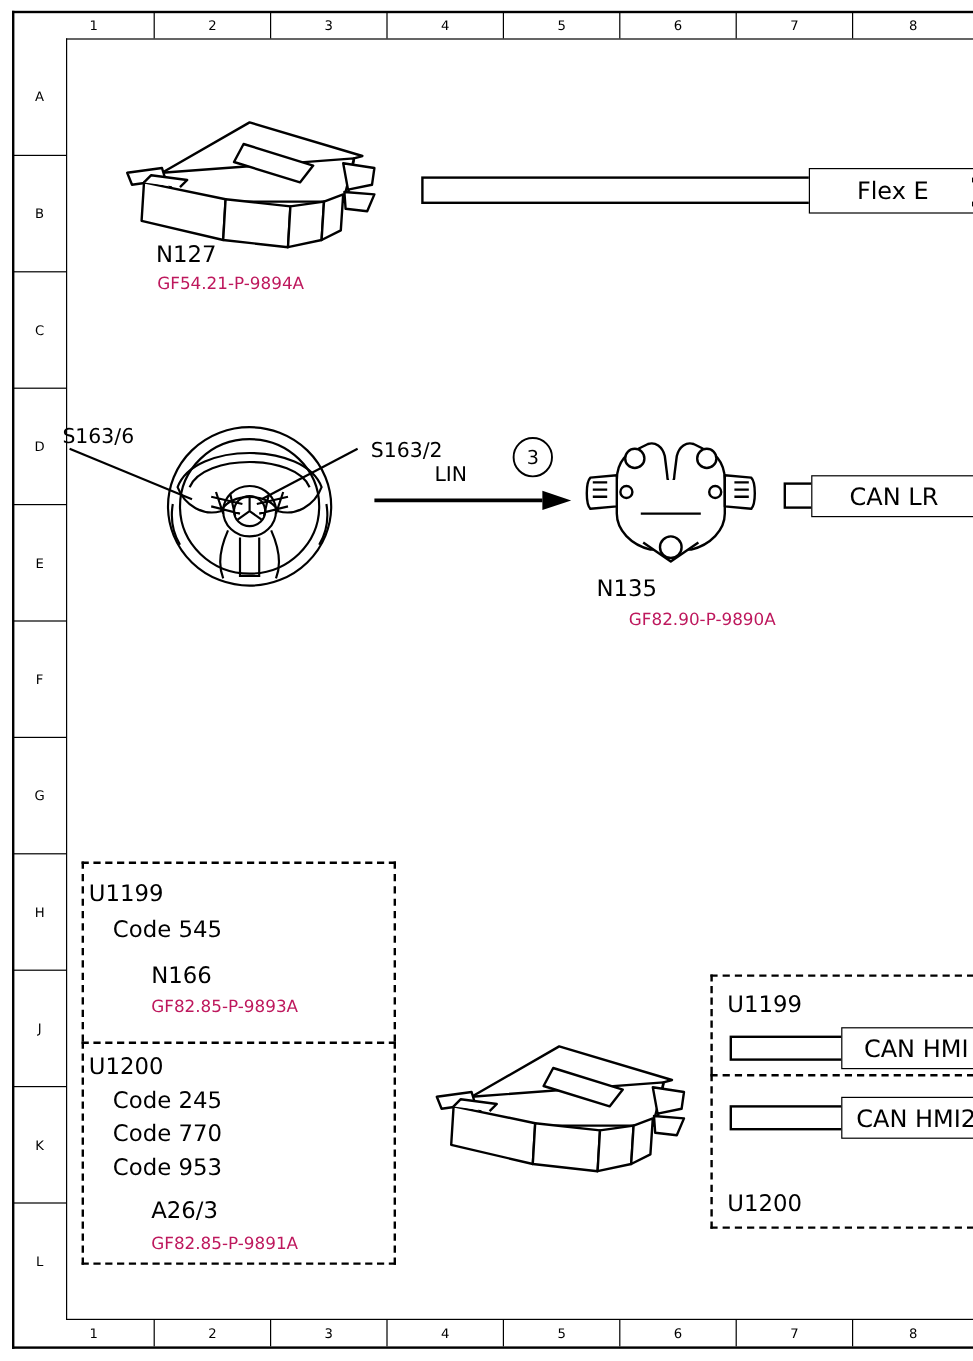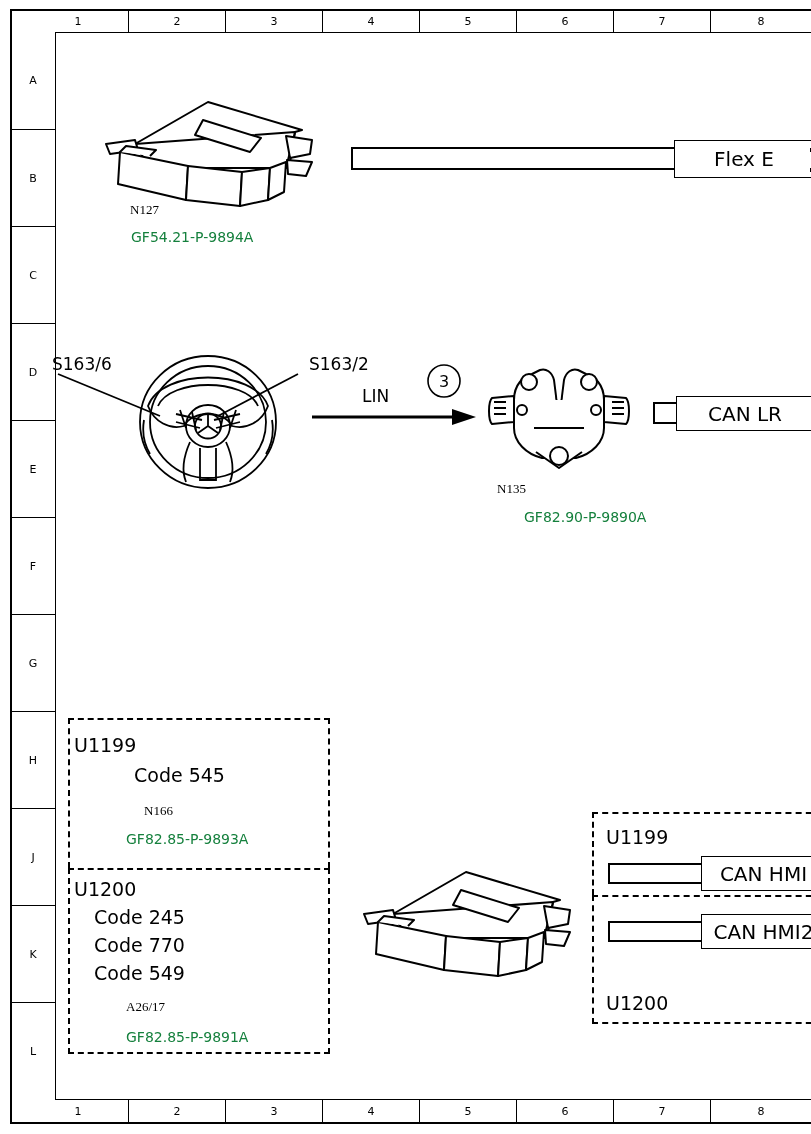--- a/index.html
+++ b/index.html
@@ -86,22 +86,22 @@
   }
   .zone-row.first { border-top: none; }
 
   
   .lbl {
     position: absolute;
     color: #000;
     white-space: nowrap;
     line-height: 1;
   }
-  .lbl-name { font-size: 13px; font-family: Liberation Serif, serif; }
-  .lbl-ref  { font-size: 14px; color: #15803d; }
+  .lbl-name { font-size: 19px; }
+  .lbl-ref  { font-size: 14px; color: #be185d; }
   .lbl-small { font-size: 17px; }
 
   
   .netbox {
     position: absolute;
     border: 1px solid #000;
     background: #fff;
     box-sizing: border-box;
     display: flex;
     align-items: center;
@@ -224,21 +224,21 @@
         <path d="M72 66 L72 78 M72 78 L62 85 M72 78 L82 85"></path>
         <path d="M54 94 C46 112 46 124 50 134 M90 94 C98 112 98 124 94 134"></path>
         <path d="M64 100 L64 132 L80 132 L80 100"></path>
         <path d="M40 66 L66 72 M40 74 L64 80 M44 62 L50 80 M56 64 L60 82"></path>
         <path d="M104 66 L78 72 M104 74 L80 80 M100 62 L94 80 M88 64 L84 82"></path>
         <path d="M8 72 C6 84 8 96 14 106 M136 72 C138 84 136 96 130 106"></path>
       </g>
     </svg>
   </div>
   <div class="lbl lbl-small" style="left:52px;top:356px;">S163/6</div>
-  <div class="lbl lbl-small" style="left:287px;top:356px;margin-left:22px;">S163/2</div>
+  <div class="lbl lbl-small" style="left:287px;top:368px;margin-left:22px;">S163/2</div>
   <div class="art" style="left:50px;top:360px;">
     <svg width="290" height="70" viewBox="0 0 290 70">
       <g stroke="#000" stroke-width="1.8" fill="none">
         <line x1="8" y1="14" x2="110" y2="56"></line>
         <line x1="248" y1="14" x2="168" y2="56"></line>
       </g>
     </svg>
   </div>
 
   <div class="lbl lbl-small" style="left:362px;top:388px;">LIN</div>
@@ -283,29 +283,29 @@
   <div class="lbl lbl-ref" style="left:524px;top:510px;">GF82.90-P-9890A</div>
 
   <div class="tab" style="left:653px;top:402px;width:30px;height:22px;"></div>
   <div class="netbox" style="left:676px;top:396px;width:138px;height:35px;">CAN LR</div>
 
   <div class="dashbox nobottom" style="left:68px;top:718px;width:262px;height:150px;"></div>
   <div class="dash-divider" style="left:68px;top:868px;width:262px;"></div>
   <div class="dashbox notop" style="left:68px;top:868px;width:262px;height:186px;"></div>
 
   <div class="lbl group-title" style="left:74px;top:736px;">U1199</div>
-  <div class="lbl group-code" style="left:94px;top:766px;margin-left:40px;">Code 545</div>
-  <div class="lbl lbl-name" style="left:144px;top:804px;">N166</div>
+  <div class="lbl group-code" style="left:94px;top:766px;">Code 545</div>
+  <div class="lbl lbl-name" style="left:126px;top:804px;">N166</div>
   <div class="lbl lbl-ref" style="left:126px;top:832px;">GF82.85-P-9893A</div>
 
   <div class="lbl group-title" style="left:74px;top:880px;">U1200</div>
   <div class="lbl group-code" style="left:94px;top:908px;">Code 245</div>
   <div class="lbl group-code" style="left:94px;top:936px;">Code 770</div>
-  <div class="lbl group-code" style="left:94px;top:964px;">Code 549</div>
-  <div class="lbl lbl-name" style="left:126px;top:1000px;">A26/17</div>
+  <div class="lbl group-code" style="left:94px;top:964px;">Code 953</div>
+  <div class="lbl lbl-name" style="left:126px;top:1000px;">A26/3</div>
   <div class="lbl lbl-ref" style="left:126px;top:1030px;">GF82.85-P-9891A</div>
 
   <div class="art" style="left:348px;top:866px;">
     <svg width="230" height="110" viewBox="0 0 230 110">
       <g fill="#fff" stroke="#000" stroke-width="2" stroke-linejoin="round">
         <polygon points="45,48 118,6 212,34 205,36 200,66 196,72 120,86 60,72"></polygon>
         <polygon points="45,48 60,72 196,72 205,36"></polygon>
         <polygon points="113,24 171,42 160,56 105,39"></polygon>
         <polygon points="16,48 45,44 48,54 20,58"></polygon>
         <polygon points="196,40 222,44 220,58 200,62"></polygon>

